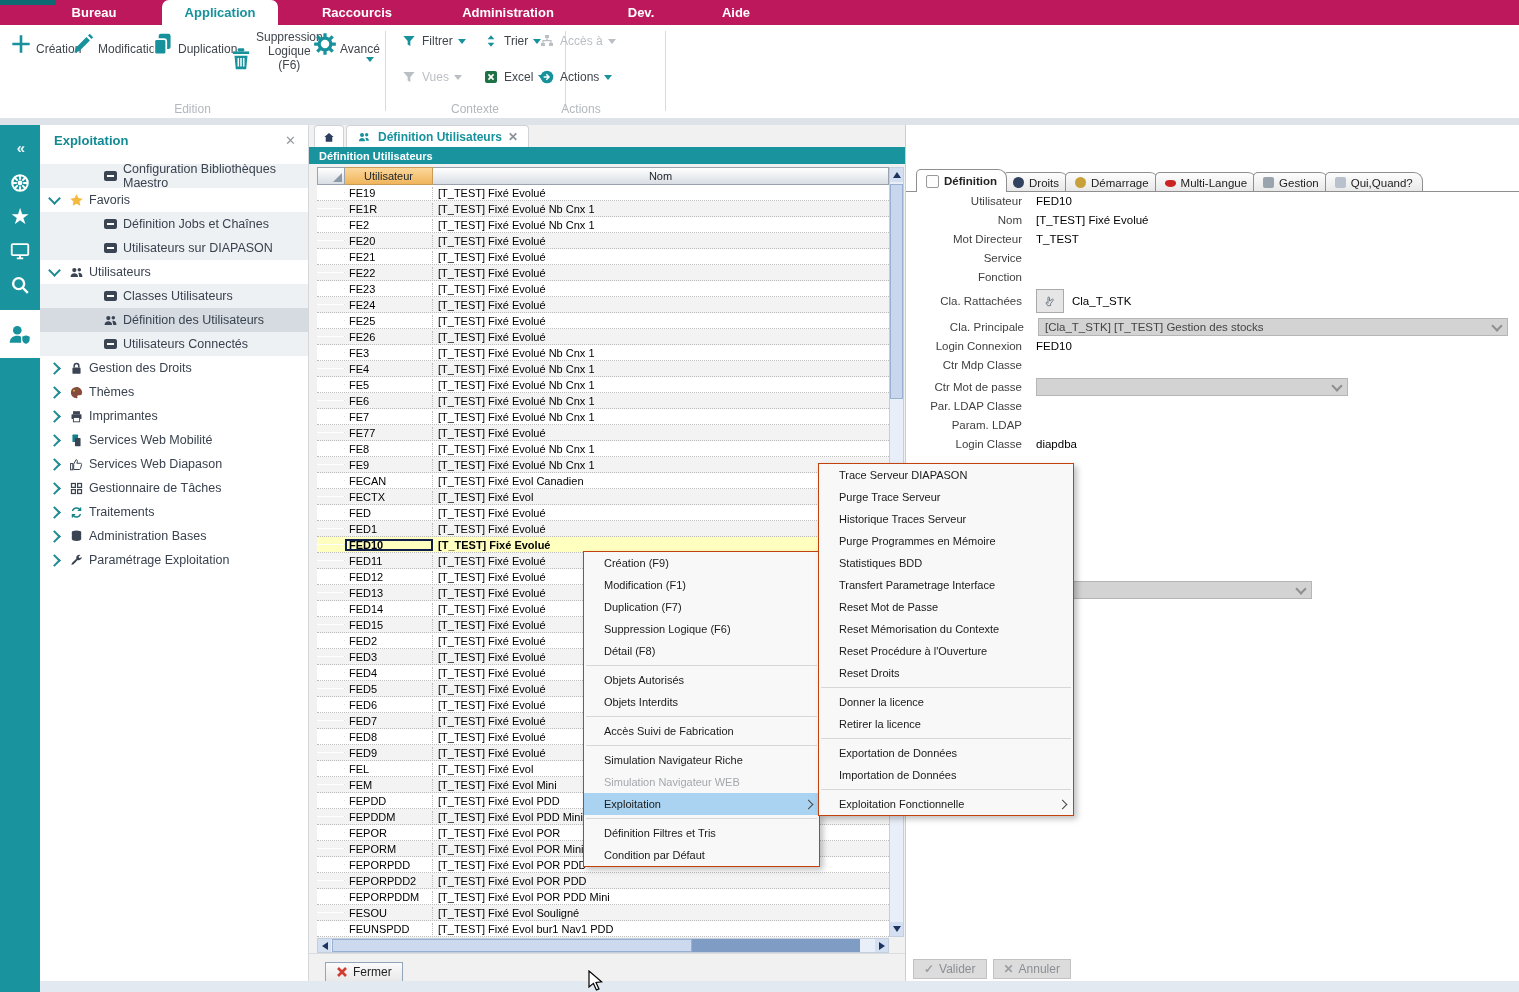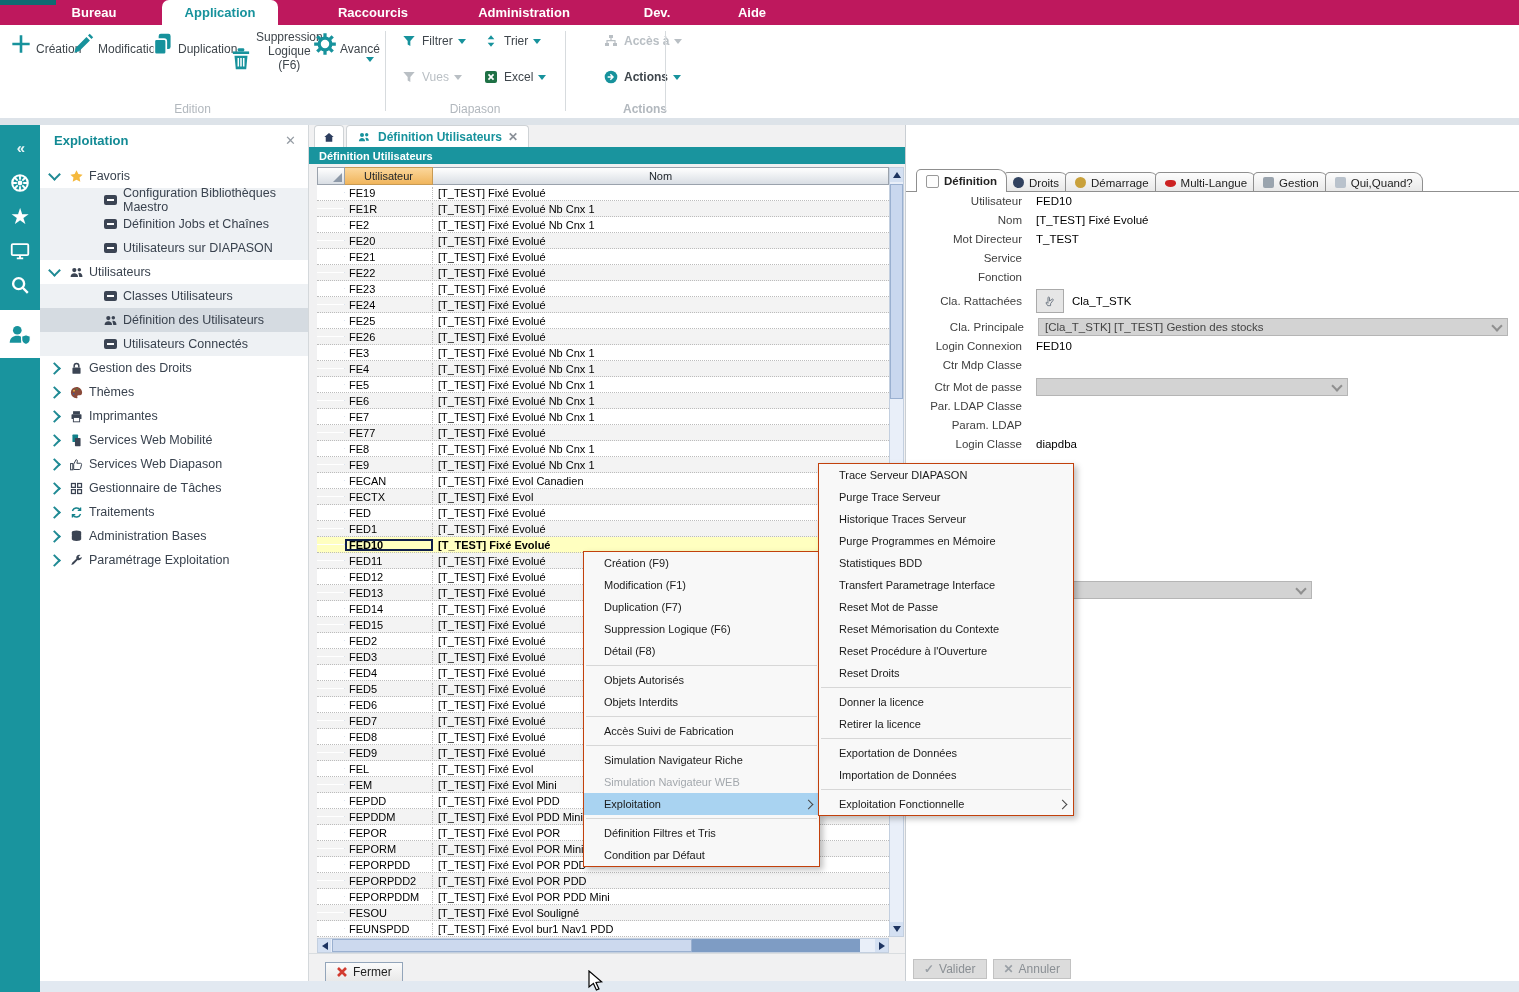--- a/index.html
+++ b/index.html
@@ -116,21 +116,21 @@
   .cursor{position:absolute;left:588px;top:970px;z-index:99;}
   .icn{display:inline-flex;}
 </style>
 </head>
 <body>
 
 <div class="menubar">
     <div class="corner"></div>
     <div class="menu-item" style="margin-left: 58px; width: 72px;">Bureau</div>
     <div class="menu-item active" style="margin-left: 32px; width: 116px;">Application</div>
-    <div class="menu-item" style="margin-left: 52px; width: 86px;">Raccourcis</div>
+    <div class="menu-item" style="margin-left: 36px; width: 86px;">Raccourcis</div>
     <div class="menu-item" style="margin-left: 50px; width: 116px;">Administration</div>
     <div class="menu-item" style="margin-left: 50px; width: 50px;">Dev.</div>
     <div class="menu-item" style="margin-left: 46px; width: 48px;">Aide</div>
   </div>
 
 <div class="toolbar">
     <div class="strip"></div>
     <div class="tb-group" style="left: 0px; width: 385px;">
       <div class="tb-big" style="left: 8px; top: 6px; width: 58px;">
         <span class="icn">
@@ -215,24 +215,24 @@
       <div class="tb-small" style="left: 98px; top: 44px;">
         <span class="icn">
           <svg viewBox="0 0 24 24">
             <rect x="3" y="3" width="18" height="18" rx="3" fill="#1e7145"></rect>
             <path d="M8.2 8.2l7.6 7.6M15.8 8.2l-7.6 7.6" stroke="#fff" stroke-width="2.6"></path>
           </svg>
         </span>
         <span class="lbl">Excel</span>
         <span class="caret"></span>
       </div>
-      <div class="grouplabel">Diapason</div>
+      <div class="grouplabel">Contexte</div>
     </div>
     <div class="vsep" style="left: 565px;"></div>
-    <div class="tb-group" style="left: 595px; width: 100px; font-weight: bold;">
+    <div class="tb-group" style="left: 531px; width: 100px;">
       <div class="tb-small disabled" style="left: 8px; top: 8px;">
         <span class="icn">
           <svg viewBox="0 0 24 24">
             <g fill="#b9bfc4">
               <rect x="9" y="3" width="6" height="4.5"></rect>
               <rect x="3" y="15" width="6" height="4.5"></rect>
               <rect x="15" y="15" width="6" height="4.5"></rect>
             </g>
             <path d="M12 7.5v4M6 15v-3.5h12V15" stroke="#b9bfc4" stroke-width="1.8" fill="none"></path>
           </svg>
@@ -297,37 +297,37 @@
           <path d="M17.5 12.5l4 1.5v3c0 2.3-1.7 4-4 4.8-2.3-.8-4-2.5-4-4.8v-3z" fill="#17929c" stroke="#fff" stroke-width="1.2"></path>
         </svg>
       </span>
     </div>
   </div>
 
 <div class="explorer">
   <div class="exp-title">Exploitation</div>
   <div class="exp-close">✕</div>
   <div class="tree">
-      <div class="tree-row">
-        <span style="width: 10px; flex: 0 0 auto;"></span>
-        <span class="chev down"></span>
-        <span class="icn" style="width: 18px; margin: 0px 4px 0px 8px; justify-content: center;">
-          <svg viewBox="0 0 24 24" style="width: 15px; height: 15px;">
-            <path d="M12 1.8l3 6.3 6.8.9-5 4.7 1.3 6.8L12 17.2l-6.1 3.3 1.3-6.8-5-4.7 6.8-.9z" fill="#f5b93d"></path>
-          </svg>
-        </span>
-        <span>Favoris</span>
-      </div>
       <div class="tree-row shaded">
         <span style="width: 44px; flex: 0 0 auto;"></span>
         <span style="width: 9px; flex: 0 0 auto;"></span>
         <span class="icn" style="width: 18px; margin: 0px 4px 0px 8px; justify-content: center;">
           <span class="winicon"></span>
         </span>
         <span>Configuration Bibliothèques Maestro</span>
+      </div>
+      <div class="tree-row">
+        <span style="width: 10px; flex: 0 0 auto;"></span>
+        <span class="chev down"></span>
+        <span class="icn" style="width: 18px; margin: 0px 4px 0px 8px; justify-content: center;">
+          <svg viewBox="0 0 24 24" style="width: 15px; height: 15px;">
+            <path d="M12 1.8l3 6.3 6.8.9-5 4.7 1.3 6.8L12 17.2l-6.1 3.3 1.3-6.8-5-4.7 6.8-.9z" fill="#f5b93d"></path>
+          </svg>
+        </span>
+        <span>Favoris</span>
       </div>
       <div class="tree-row shaded">
         <span style="width: 44px; flex: 0 0 auto;"></span>
         <span style="width: 9px; flex: 0 0 auto;"></span>
         <span class="icn" style="width: 18px; margin: 0px 4px 0px 8px; justify-content: center;">
           <span class="winicon"></span>
         </span>
         <span>Définition Jobs et Chaînes</span>
       </div>
       <div class="tree-row shaded">

